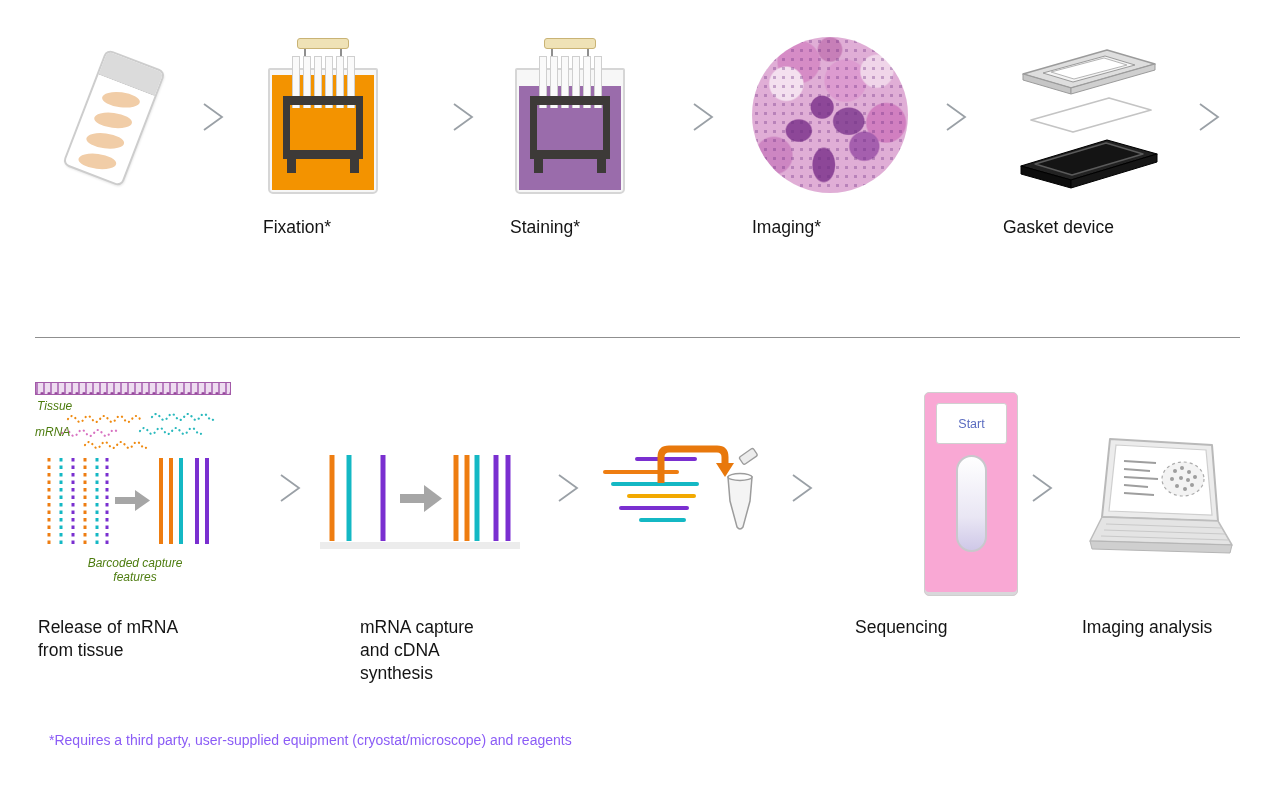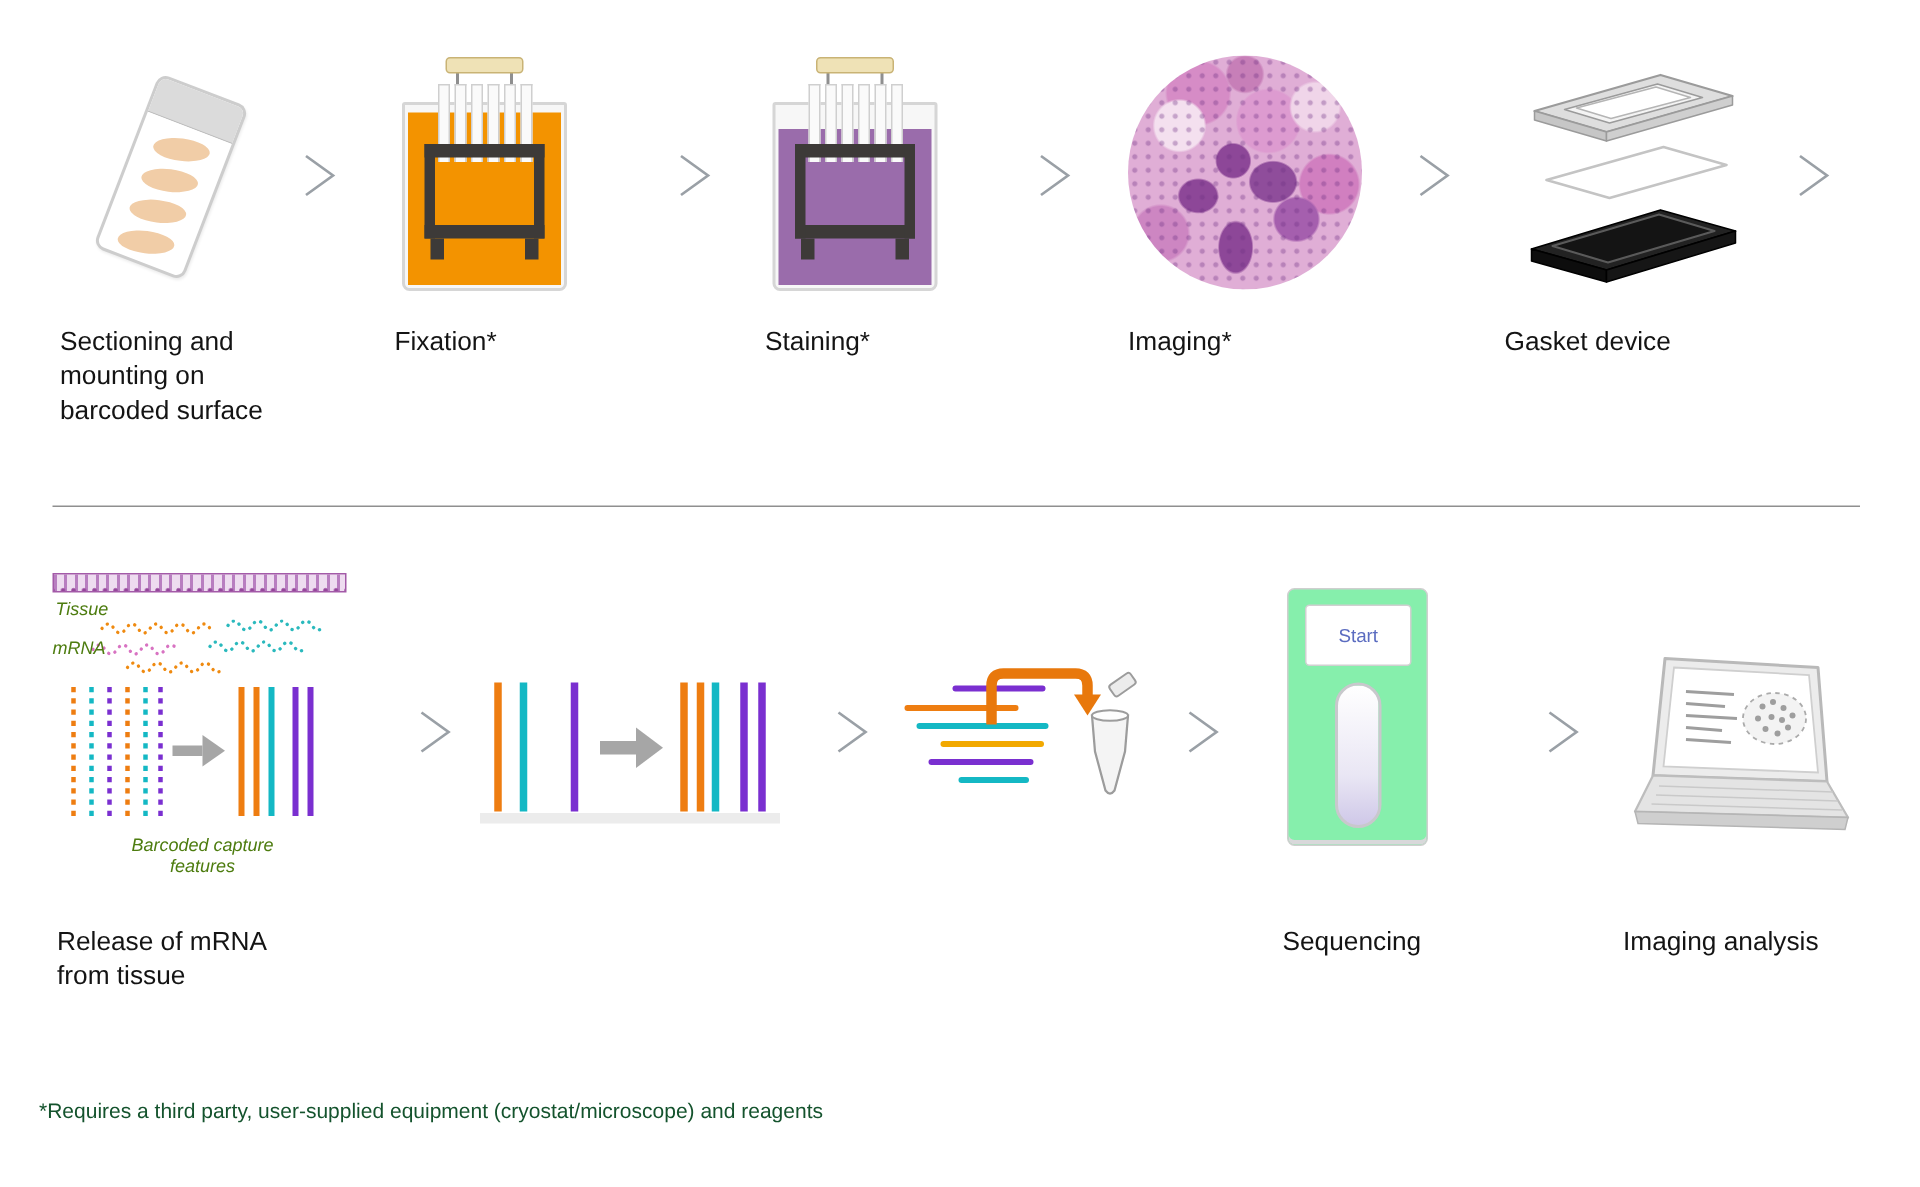--- a/index.html
+++ b/index.html
@@ -4,21 +4,21 @@
 <style>
   * { margin:0; padding:0; box-sizing:border-box; }
   body { background:#ffffff; font-family:"Liberation Sans", sans-serif; }
   .canvas { position:relative; width:1280px; height:791px; background:#fff; overflow:hidden; }
 
   .lbl { position:absolute; font-size:17.5px; line-height:23px; color:#141414; white-space:pre-line; }
   .lbl.center { text-align:left; }
   .sublbl { position:absolute; font-size:12px; font-style:italic; color:#4d7c0f; line-height:14px; white-space:pre-line; }
   .chev { position:absolute; }
   .divider { position:absolute; left:35px; top:337px; width:1205px; height:1px; background:#8f8f8f; }
-  .footnote { position:absolute; left:26px; top:732px; font-size:14px; color:#14532d;text-align:center; }
+  .footnote { position:absolute; left:49px; top:732px; font-size:14px; color:#8b5cf6;text-align:center; }
 
   
   .slide-wrap { position:absolute; left:58px; top:50px; width:112px; height:142px; }
   .slide { position:absolute; left:24px; top:6px; width:64px; height:124px; background:#fff;
            border:2px solid #cdcdcd; border-radius:7px; transform:rotate(21deg);
            box-shadow:1px 1px 2px rgba(0,0,0,0.08); }
   .slide-band { position:absolute; top:0; left:0; right:0; height:25px; background:#dbdbdb;
                 border-bottom:1px solid #c0c0c0; border-radius:5px 5px 0 0; }
   .oval { position:absolute; left:11px; width:38px; height:15px; background:#f1cda7; border-radius:50%;
           transform:rotate(-14deg); }
@@ -66,21 +66,21 @@
 
   
   .release { position:absolute; left:35px; top:380px; width:205px; height:210px; }
   .tissue-strip { position:absolute; left:0; top:2px; width:196px; height:13px; border:1px solid #a35aa8;
     background: repeating-linear-gradient(90deg, #b87ec0 0 2px, #eedcf0 2px 7px); }
   .tissue-strip::after { content:""; position:absolute; inset:0;
     background-image: radial-gradient(circle, #96479c 1.2px, transparent 1.7px);
     background-size: 7px 13px; background-position: 2.5px 4px; }
 
   
-  .sequencer { position:absolute; left:858px; top:392px; width:94px; height:172px; background:#86efac;
+  .sequencer { position:absolute; left:924px; top:392px; width:94px; height:204px; background:#f9a8d4;
                border:1px solid #cfcfcf; border-radius:5px; box-shadow: inset 0 -3px 0 #d8d8da; }
   .seq-screen { position:absolute; left:11px; top:10px; width:71px; height:41px; background:#fff;
                 border:1px solid #d0d0d0; border-radius:3px; display:flex; align-items:center;
                 justify-content:center; color:#5b6cc0; font-size:12.5px; }
   .seq-slot { position:absolute; left:31px; top:62px; width:31px; height:97px; border:2px solid #c8c8cc;
               border-radius:16px; background:linear-gradient(180deg,#ffffff 0%,#e9e6f4 65%,#cfc8e8 100%); }
 </style>
 </head>
 <body>
 
@@ -174,23 +174,20 @@
       <path d="M16,126 L66,140 L66,148 L16,134 Z" fill="#0d0d0d" stroke="#000000" stroke-width="1"></path>
       <path d="M66,140 L152,114 L152,122 L66,148 Z" fill="#161616" stroke="#000000" stroke-width="1"></path>
       <path d="M30,124 L101,103 L138,114 L67,135 Z" fill="#141414" stroke="#5a5a5a" stroke-width="1.4"></path>
     </g>
   </svg>
 
   <svg class="chev" style="left:1196px;top:101px" width="26" height="32" viewBox="0 0 26 32">
     <polyline points="4,3 22,16 4,29" fill="none" stroke="#9aa0a6" stroke-width="1.8"></polyline>
   </svg>
 
-  <div class="lbl" style="left:40px;top:216px;width:170px">Sectioning and
-mounting on
-barcoded surface</div>
   <div class="lbl center" style="left:263px;top:216px;width:124px">Fixation*</div>
   <div class="lbl center" style="left:510px;top:216px;width:124px">Staining*</div>
   <div class="lbl center" style="left:752px;top:216px;width:156px">Imaging*</div>
   <div class="lbl center" style="left:1003px;top:216px;width:168px">Gasket device</div>
 
   <div class="divider"></div>
 
   <div class="release">
     <div class="tissue-strip"></div>
     <div class="sublbl" style="left:2px;top:19px">Tissue</div>
@@ -323,17 +320,20 @@
     <g stroke="#c9c9c9" stroke-width="1">
       <line x1="28" y1="87" x2="144" y2="91"></line>
       <line x1="26" y1="93" x2="147" y2="97"></line>
       <line x1="23" y1="99" x2="150" y2="103"></line>
     </g>
     <polygon points="12,104 154,108 152,116 14,112" fill="#cfcfcf" stroke="#b5b5b5" stroke-width="1"></polygon>
   </svg>
 
   <div class="lbl" style="left:38px;top:616px;width:200px">Release of mRNA
 from tissue</div>
+  <div class="lbl" style="left:360px;top:616px;width:180px">mRNA capture
+and cDNA
+synthesis</div>
   <div class="lbl center" style="left:855px;top:616px;width:150px">Sequencing</div>
   <div class="lbl center" style="left:1082px;top:616px;width:150px">Imaging analysis</div>
 
   <div class="footnote">*Requires a third party, user-supplied equipment (cryostat/microscope) and reagents</div>
 </div>
 
 </body></html>

